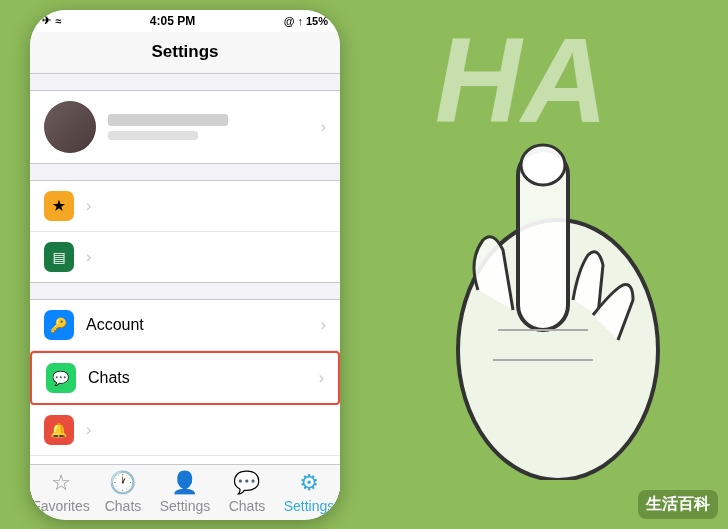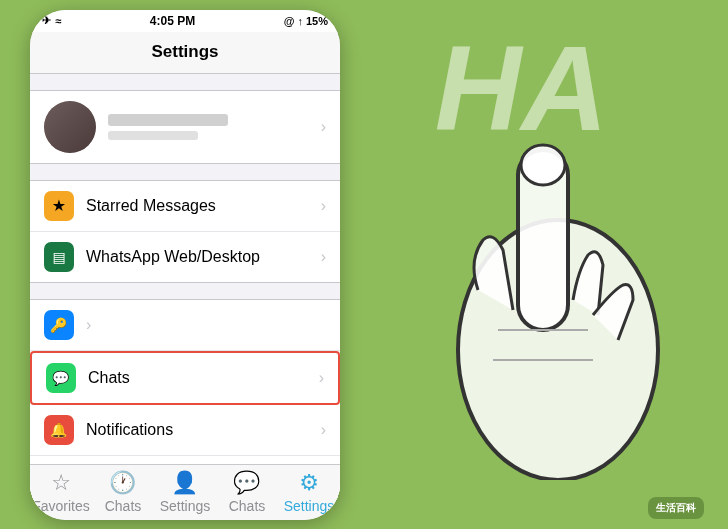--- a/index.html
+++ b/index.html
@@ -195,34 +195,34 @@
       top: 60px;
       width: 340px;
       height: 420px;
       pointer-events: none;
     }
 
     
     .watermark {
       position: absolute;
       bottom: 10px;
-      right: 24px;
+      right: 10px;
       background: rgba(100,140,60,0.85);
       color: #fff;
-      font-size: 10px;
+      font-size: 16px;
       font-weight: bold;
       padding: 4px 8px;
       border-radius: 8px;
     }
 
     
     .bg-letters {
       position: absolute;
       right: 120px;
-      top: 28px;
+      top: 20px;
       font-size: 120px;
       font-weight: 900;
       color: rgba(255,255,255,0.5);
       font-style: italic;
       line-height: 1;
       pointer-events: none;
       z-index: 0;
     }
   </style>
 </head>
@@ -263,45 +263,43 @@
         </div>
         <span class="chevron">›</span>
       </div>
     </div>
 
     <div class="section-gap"></div>
 
     <div class="menu-section">
       <div class="menu-row">
         <div class="menu-icon icon-yellow">★</div>
-        <span class="menu-label">Starred Messages</span>
         <span class="chevron">›</span>
       </div>
       <div class="menu-row">
         <div class="menu-icon icon-green-dark" style="font-size:14px; color:#fff;">▤</div>
-        <span class="menu-label">WhatsApp Web/Desktop</span>
         <span class="chevron">›</span>
       </div>
     </div>
 
     <div class="section-gap"></div>
 
     <div class="menu-section">
       <div class="menu-row">
         <div class="menu-icon icon-blue" style="font-size:14px; color:#fff;">🔑</div>
+        <span class="menu-label">Account</span>
         <span class="chevron">›</span>
       </div>
       <div class="menu-row chats-row-highlight">
         <div class="menu-icon icon-whatsapp" style="font-size:14px; color:#fff;">💬</div>
         <span class="menu-label">Chats</span>
         <span class="chevron">›</span>
       </div>
       <div class="menu-row">
         <div class="menu-icon icon-red" style="font-size:14px; color:#fff;">🔔</div>
-        <span class="menu-label">Notifications</span>
         <span class="chevron">›</span>
       </div>
       <div class="menu-row">
         <div class="menu-icon icon-teal" style="font-size:16px; color:#fff; font-weight:bold;">⇅</div>
         <span class="menu-label">Data Usage</span>
         <span class="chevron">›</span>
       </div>
     </div>
 
   </div>

